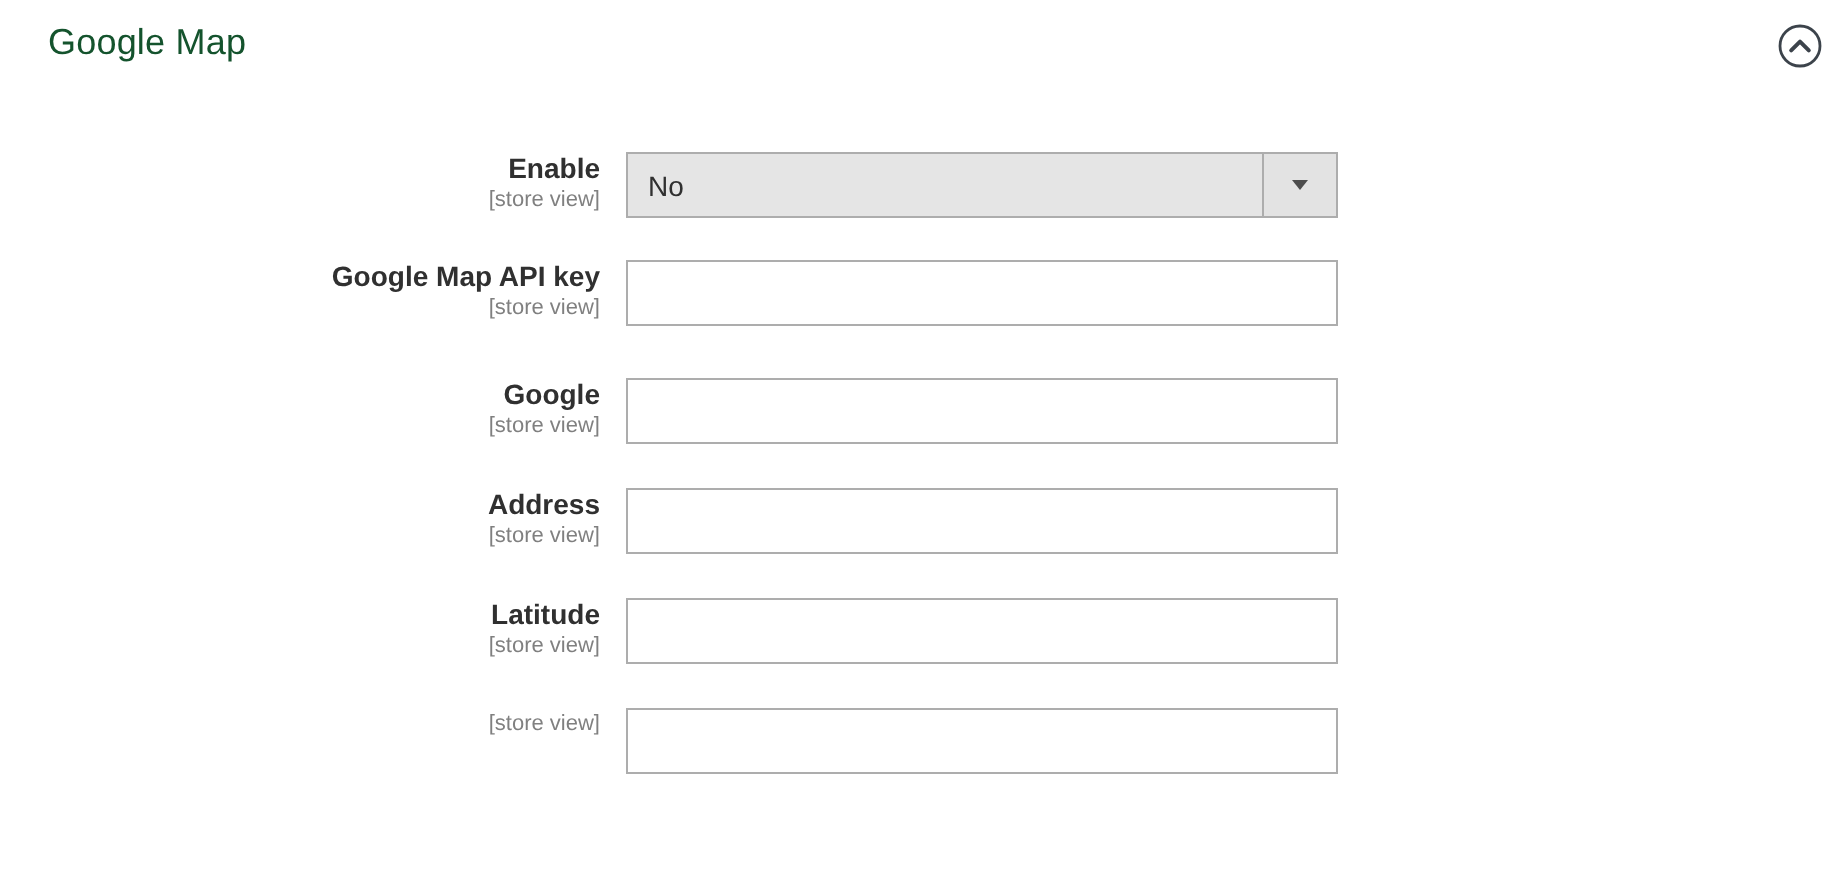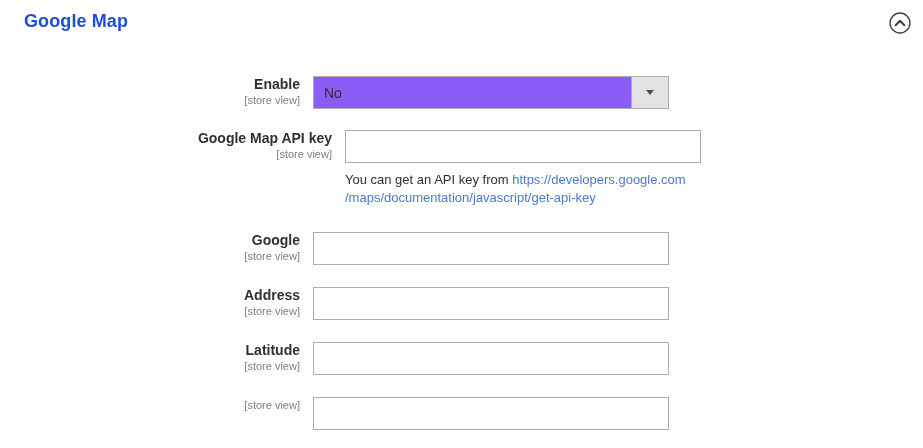--- a/index.html
+++ b/index.html
@@ -16,43 +16,43 @@
 
   
   .section-header {
     display: flex;
     justify-content: space-between;
     align-items: flex-start;
     padding: 10px 12px 0 24px;
   }
   .section-title {
     font-size: 18px;
-    font-weight: 700;
-    color: #1d4ed8;
+    font-weight: 400;
+    color: #14532d;
     line-height: 22px;
     letter-spacing: 0.1px;
   }
   .collapse-btn {
     background: none;
     border: none;
     cursor: pointer;
     margin-top: 2px;
     padding: 0;
     line-height: 0;
   }
 
   
   .config-form { margin-top: 42px; }
 
   .field-row {
     display: flex;
     margin-bottom: 22px;
   }
   .field-row.enable-row { margin-bottom: 21px; }
-  .field-row.with-note { margin-bottom: 26px; padding-left: 32px; }
+  .field-row.with-note { margin-bottom: 26px; }
 
   .cell-label {
     width: 300px;
     text-align: right;
     flex-shrink: 0;
   }
   .field-label {
     display: block;
     font-size: 14px;
     font-weight: 700;
@@ -85,21 +85,21 @@
     border-radius: 0;
     outline: none;
     display: block;
   }
 
   
   .select-box {
     width: 356px;
     height: 33px;
     border: 1px solid #adadad;
-    background: #8b5cf6;
+    background: #e5e5e5;
     display: flex;
     align-items: center;
     cursor: pointer;
     position: relative;
   }
   .select-value {
     font-size: 14px;
     color: #303030;
     padding-left: 10px;
     flex: 1;
@@ -169,21 +169,20 @@
       </div>
     </div>
 
     <div class="field-row with-note">
       <div class="cell-label">
         <span class="field-label">Google Map API key</span>
         <span class="field-scope">[store view]</span>
       </div>
       <div class="cell-control">
         <input type="text" class="text-input" value="" style="">
-        <p class="field-note"><span>You can get an API key from </span><a href="#"><span>https://developers.google.com</span><br><span>/maps/documentation/javascript/get-api-key</span></a></p>
       </div>
     </div>
 
     <div class="field-row">
       <div class="cell-label">
         <span class="field-label">Google</span>
         <span class="field-scope">[store view]</span>
       </div>
       <div class="cell-control">
         <input type="text" class="text-input" value="" style="">

